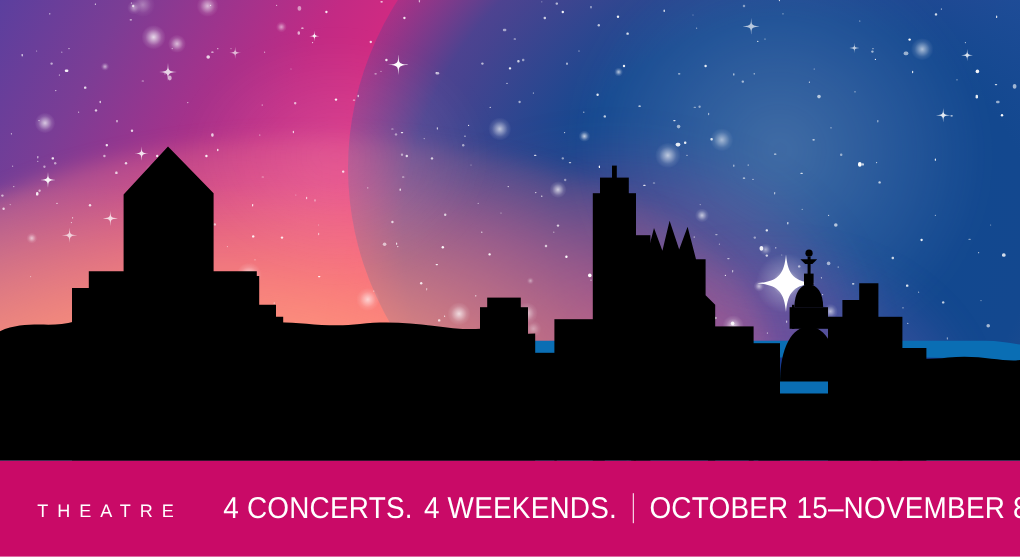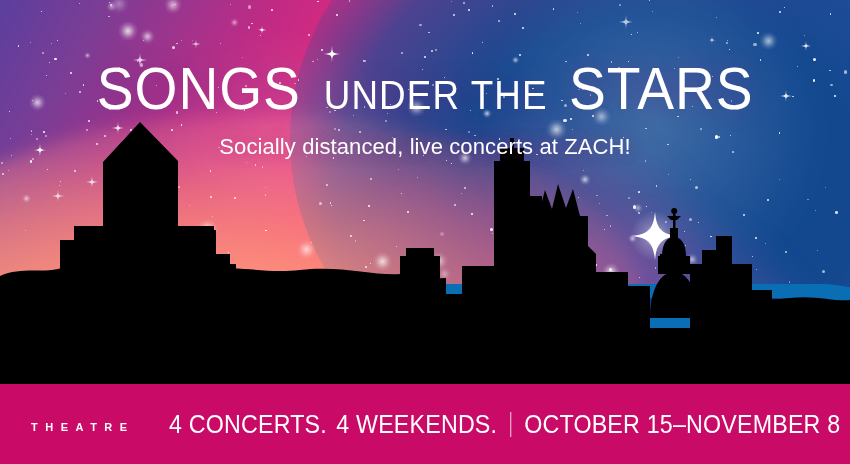--- a/index.html
+++ b/index.html
@@ -197,22 +197,22 @@
     color: #ffffff;
   }
   .logo-word {
     font-size: 52px;
     font-weight: 700;
     line-height: 0.86;
     letter-spacing: -1px;
     font-family: "DejaVu Sans", sans-serif;
   }
   .logo-sub {
-    font-size: 11px;
-    font-weight: 700;
+    font-size: 15px;
+    font-weight: 400;
     letter-spacing: 7.5px;
     margin-top: 5px;
     padding-left: 3px;
   }
   .vrule {
     width: 1px;
     height: 56px;
     background: rgba(255,255,255,0.85);
     margin: 0 34px 0 0;
   }
@@ -809,25 +809,21 @@
           <circle cx="674.2" cy="107" r="3"></circle>
           <path d="M667,112 L681,112 L677,116 L671,116 Z"></path>
         </g>
 
         <path d="M700,196 C730,190 760,198 790,194 C816,191 836,198 850,196
                  L850,280 L700,280 Z"></path>
       </g>
     </svg>
   </div>
 
-  <div class="headline">
-    <span class="hl-big">SONGS</span><span class="hl-small">UNDER THE</span><span class="hl-big">STARS</span>
-  </div>
-
-  <div class="subhead">Socially distanced, live concerts at ZACH!</div>
+
 
   <div class="footer">
     <div class="logo-block">
       <div class="logo-sub">THEATRE</div>
     </div>
 
     <div class="vrule"></div>
 
     <div class="tagline">
       <span>4 CONCERTS.</span><span class="tag-gap"></span><span>4 WEEKENDS.</span><span class="vrule-small"></span><span>OCTOBER 15–NOVEMBER 8</span>

